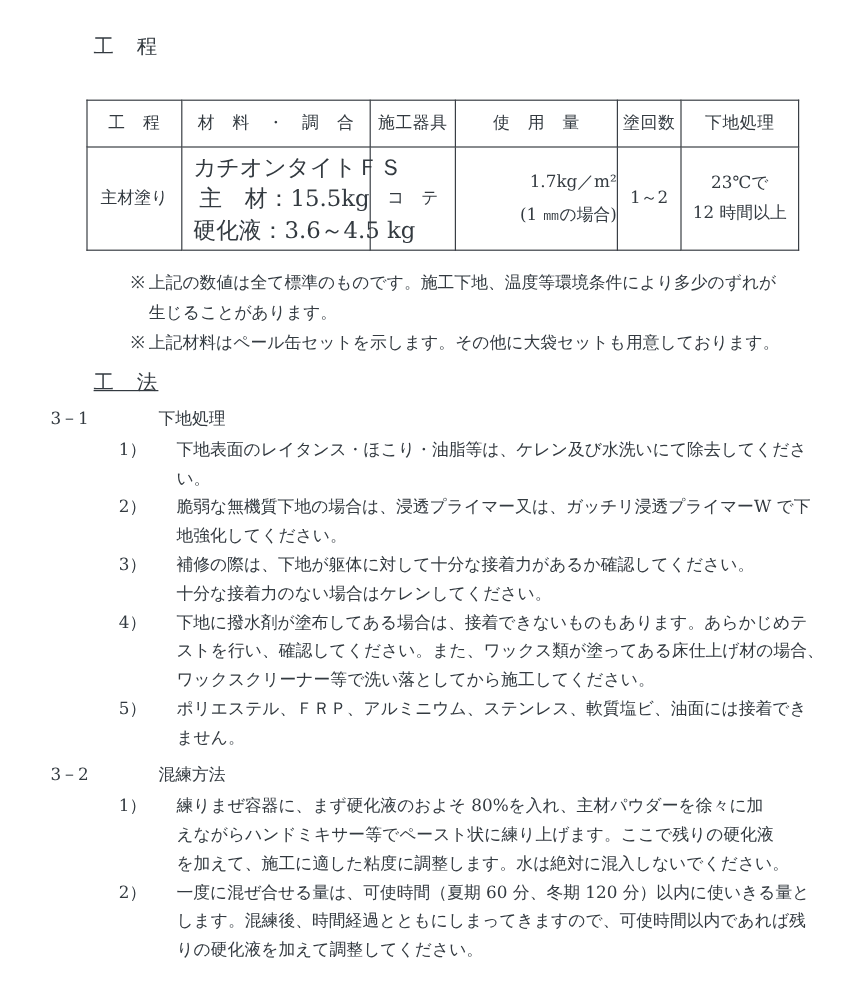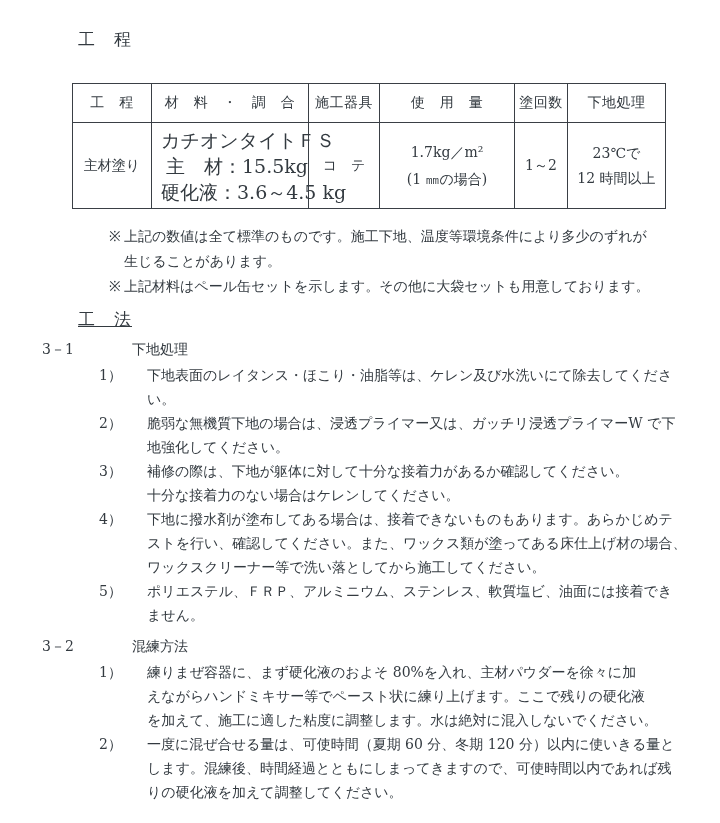--- a/index.html
+++ b/index.html
@@ -14,21 +14,21 @@
   .h-method  { margin:9px 0 0 78px;text-decoration:underline; }
 
   table.spec {
     border-collapse:collapse; table-layout:fixed;
     margin:33px 0 0 72px; width:593px; font-size:14px;
   }
   .spec th, .spec td { border:1px solid #3a3f45; font-weight:normal; vertical-align:middle; }
   .spec th { height:39px; text-align:center; letter-spacing:0.5px; }
   .spec td { height:86px; text-align:center; white-space:pre; line-height:25px; }
   .spec td.material { text-align:right; padding-left:9px; font-size:19px; line-height:26px; }
-  .spec td.usage { line-height:27px; }
+  .spec td.usage { line-height:27px;text-align:right; }
 
   .notes { margin:15px 0 0 109px; font-size:14px; }
   .note { display:flex; line-height:25px; }
   .note-marker { width:15px; flex:none; }
   .note-text { white-space:pre; }
 
   .sec-head { display:flex; margin:8px 0 0 42px; font-size:14px; line-height:22px;gap:29px; }
   .sec-head.first { margin-top:8px; }
   .sec-num { width:61px; flex:none; }
   .items { margin:3px 0 0 99px; font-size:14px; }

